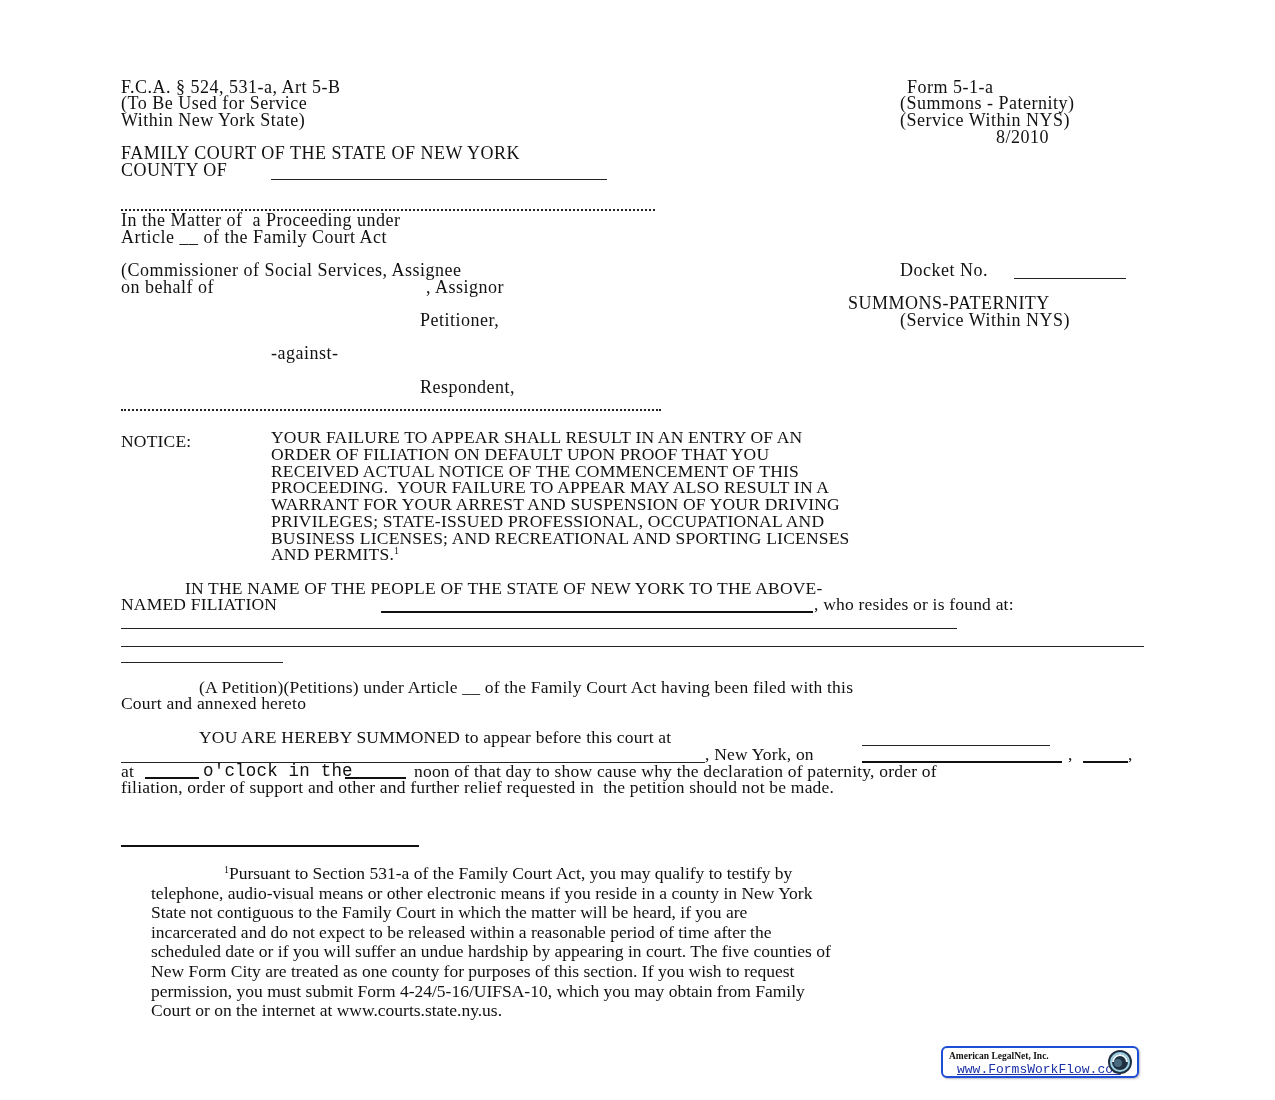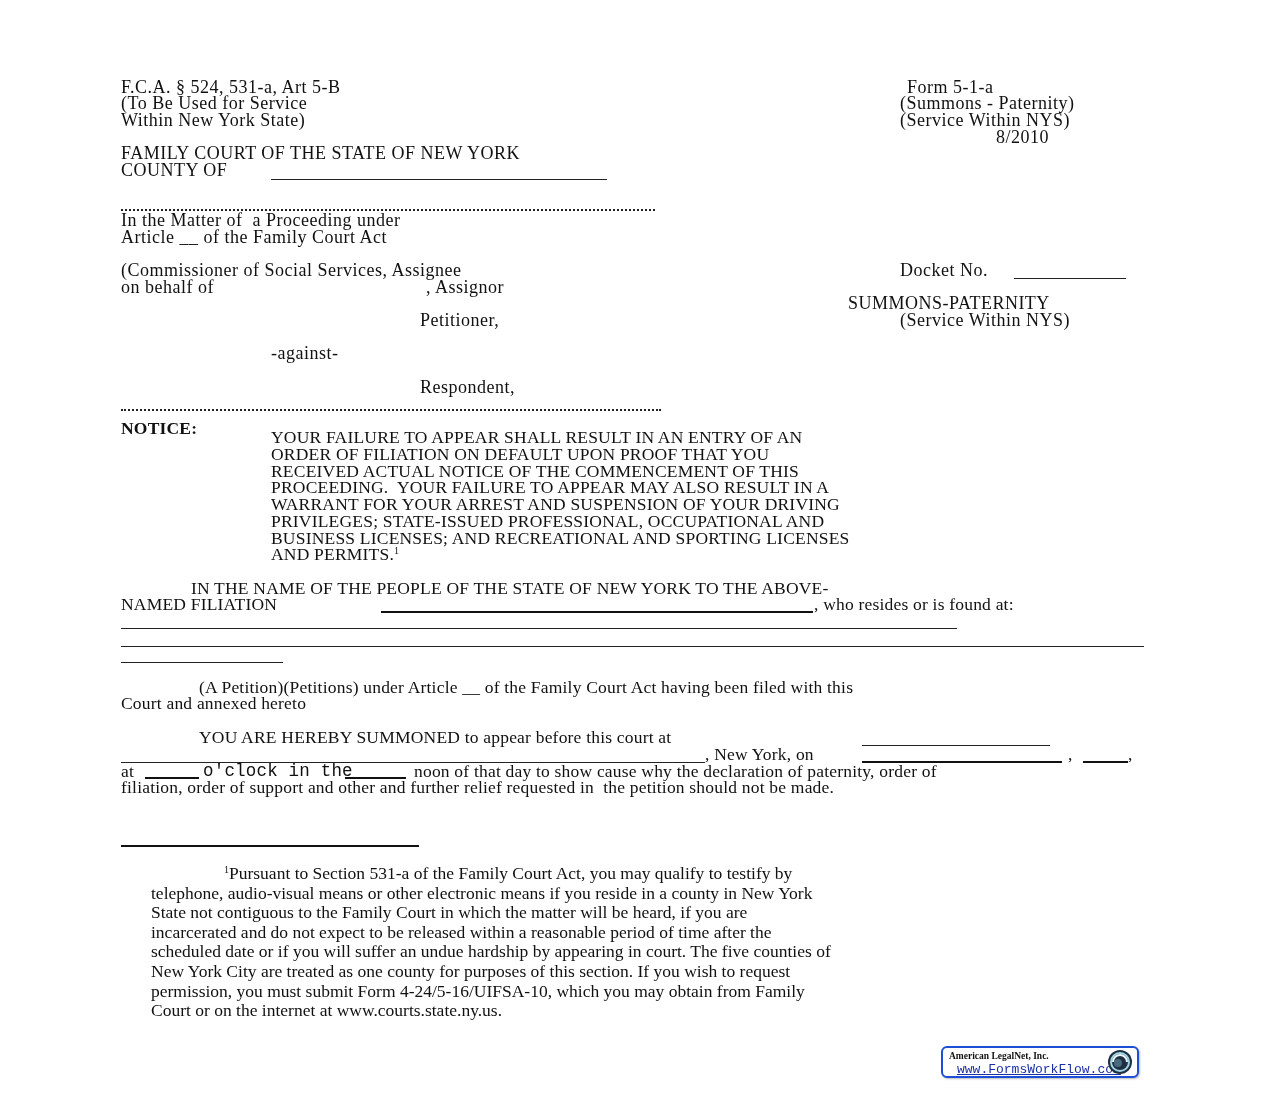--- a/index.html
+++ b/index.html
@@ -49,31 +49,31 @@
 <div class="t caps" style="left:420px;top:312px;">Petitioner,</div>
 <div class="t caps" style="left:271px;top:345px;">-against-</div>
 <div class="t caps" style="left:420px;top:379px;">Respondent,</div>
 <div class="dots" style="left:121px;top:409px;width:540px;"></div>
 
 <div class="t caps" style="left:900px;top:262px;">Docket No.</div>
 <div class="line" style="left:1014px;top:278px;width:112px;"></div>
 <div class="t caps" style="left:848px;top:295px;">SUMMONS-PATERNITY</div>
 <div class="t caps" style="left:900px;top:312px;">(Service Within NYS)</div>
 
-<div class="t notice" style="left:121px;top:420px;font-weight:bold;">NOTICE:</div>
+<div class="t notice" style="left:121px;top:433px;">NOTICE:</div>
 <div class="t notice" style="left:271px;top:429px;">YOUR FAILURE TO APPEAR SHALL RESULT IN AN ENTRY OF AN</div>
 <div class="t notice" style="left:271px;top:446px;">ORDER OF FILIATION ON DEFAULT UPON PROOF THAT YOU</div>
 <div class="t notice" style="left:271px;top:463px;">RECEIVED ACTUAL NOTICE OF THE COMMENCEMENT OF THIS</div>
 <div class="t notice" style="left:271px;top:479px;">PROCEEDING.  YOUR FAILURE TO APPEAR MAY ALSO RESULT IN A</div>
 <div class="t notice" style="left:271px;top:496px;">WARRANT FOR YOUR ARREST AND SUSPENSION OF YOUR DRIVING</div>
 <div class="t notice" style="left:271px;top:513px;">PRIVILEGES; STATE-ISSUED PROFESSIONAL, OCCUPATIONAL AND</div>
 <div class="t notice" style="left:271px;top:530px;">BUSINESS LICENSES; AND RECREATIONAL AND SPORTING LICENSES</div>
 <div class="t notice" style="left:271px;top:546px;"><span>AND PERMITS.</span><sup>1</sup></div>
 
-<div class="t notice" style="left:191px;top:580px;">IN THE NAME OF THE PEOPLE OF THE STATE OF NEW YORK TO THE ABOVE-</div>
+<div class="t notice" style="left:185px;top:580px;">IN THE NAME OF THE PEOPLE OF THE STATE OF NEW YORK TO THE ABOVE-</div>
 <div class="t notice" style="left:121px;top:596px;">NAMED FILIATION</div>
 <div class="line bold-line" style="left:381px;top:611px;width:432px;"></div>
 <div class="t notice" style="left:814px;top:596px;">, who resides or is found at:</div>
 <div class="line" style="left:121px;top:628px;width:836px;"></div>
 <div class="line" style="left:121px;top:646px;width:1023px;"></div>
 <div class="line" style="left:121px;top:662px;width:162px;"></div>
 
 <div class="t notice" style="left:199px;top:679px;">(A Petition)(Petitions) under Article __ of the Family Court Act having been filed with this</div>
 <div class="t notice" style="left:121px;top:695px;">Court and annexed hereto</div>
 
@@ -91,21 +91,21 @@
 <div class="line bold-line" style="left:345px;top:777px;width:61px;"></div>
 <div class="t notice" style="left:414px;top:763px;">noon of that day to show cause why the declaration of paternity, order of</div>
 <div class="t notice" style="left:121px;top:779px;">filiation, order of support and other and further relief requested in  the petition should not be made.</div>
 
 <div class="line bold-line" style="left:121px;top:845px;width:298px;"></div>
 <div class="t fn" style="left:224px;top:864px;"><sup>1</sup><span>Pursuant to Section 531-a of the Family Court Act, you may qualify to testify by</span></div>
 <div class="t fn" style="left:151px;top:884px;">telephone, audio-visual means or other electronic means if you reside in a county in New York</div>
 <div class="t fn" style="left:151px;top:903px;">State not contiguous to the Family Court in which the matter will be heard, if you are</div>
 <div class="t fn" style="left:151px;top:923px;">incarcerated and do not expect to be released within a reasonable period of time after the</div>
 <div class="t fn" style="left:151px;top:942px;">scheduled date or if you will suffer an undue hardship by appearing in court. The five counties of</div>
-<div class="t fn" style="left:151px;top:962px;">New York City are treated as one county for purposes of this section. If you wish to request</div>
+<div class="t fn" style="left:151px;top:962px;">New Form City are treated as one county for purposes of this section. If you wish to request</div>
 <div class="t fn" style="left:151px;top:982px;">permission, you must submit Form 4-24/5-16/UIFSA-10, which you may obtain from Family</div>
 <div class="t fn" style="left:151px;top:1001px;">Court or on the internet at www.courts.state.ny.us.</div>
 
 <div class="badge">
   <div class="name">American LegalNet, Inc.</div>
   <div class="url">www.FormsWorkFlow.com</div>
   <svg class="logo" viewBox="0 0 26 26">
     <circle cx="13" cy="13" r="12" fill="#1f2f3f"></circle>
     <circle cx="13" cy="13" r="9" fill="none" stroke="#9fd3e6" stroke-width="2"></circle>
     <path d="M6 13 A7 7 0 0 1 20 13" fill="none" stroke="#e8f6fb" stroke-width="2"></path>

